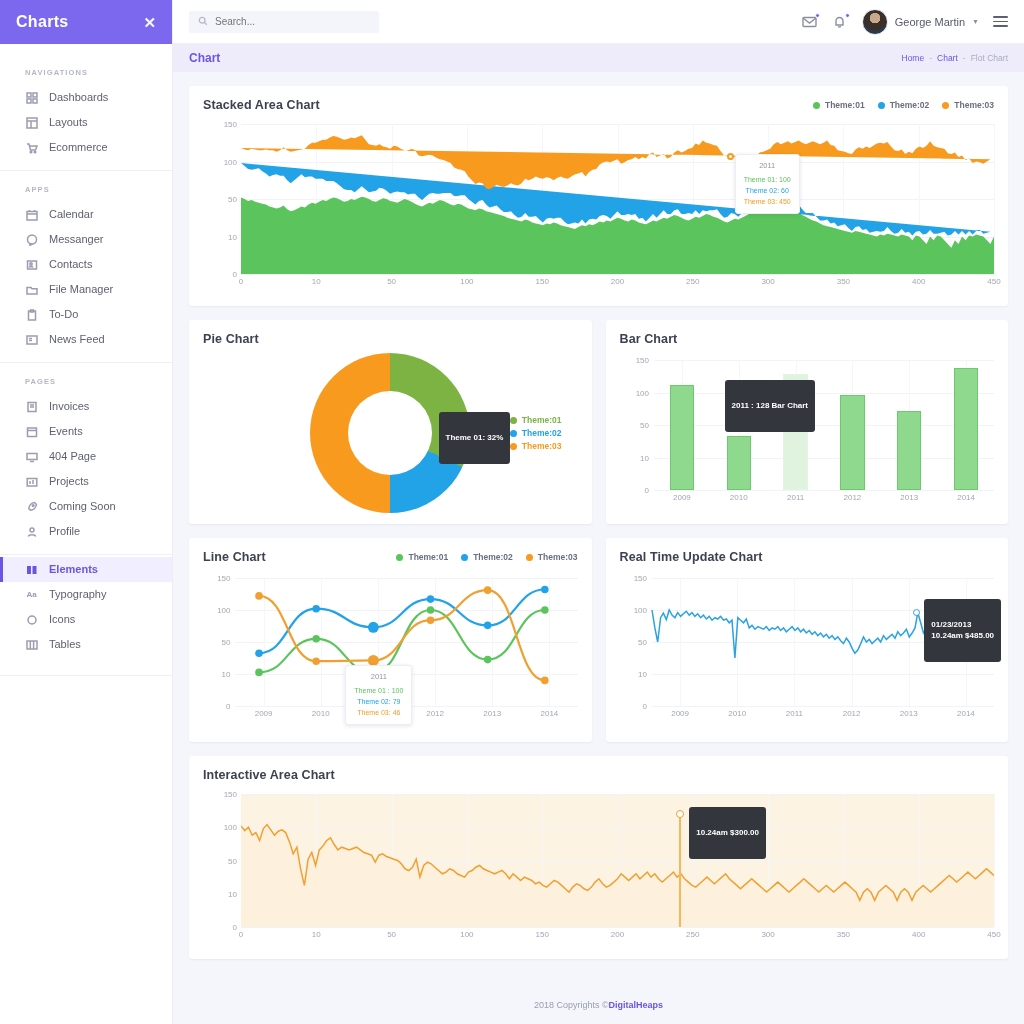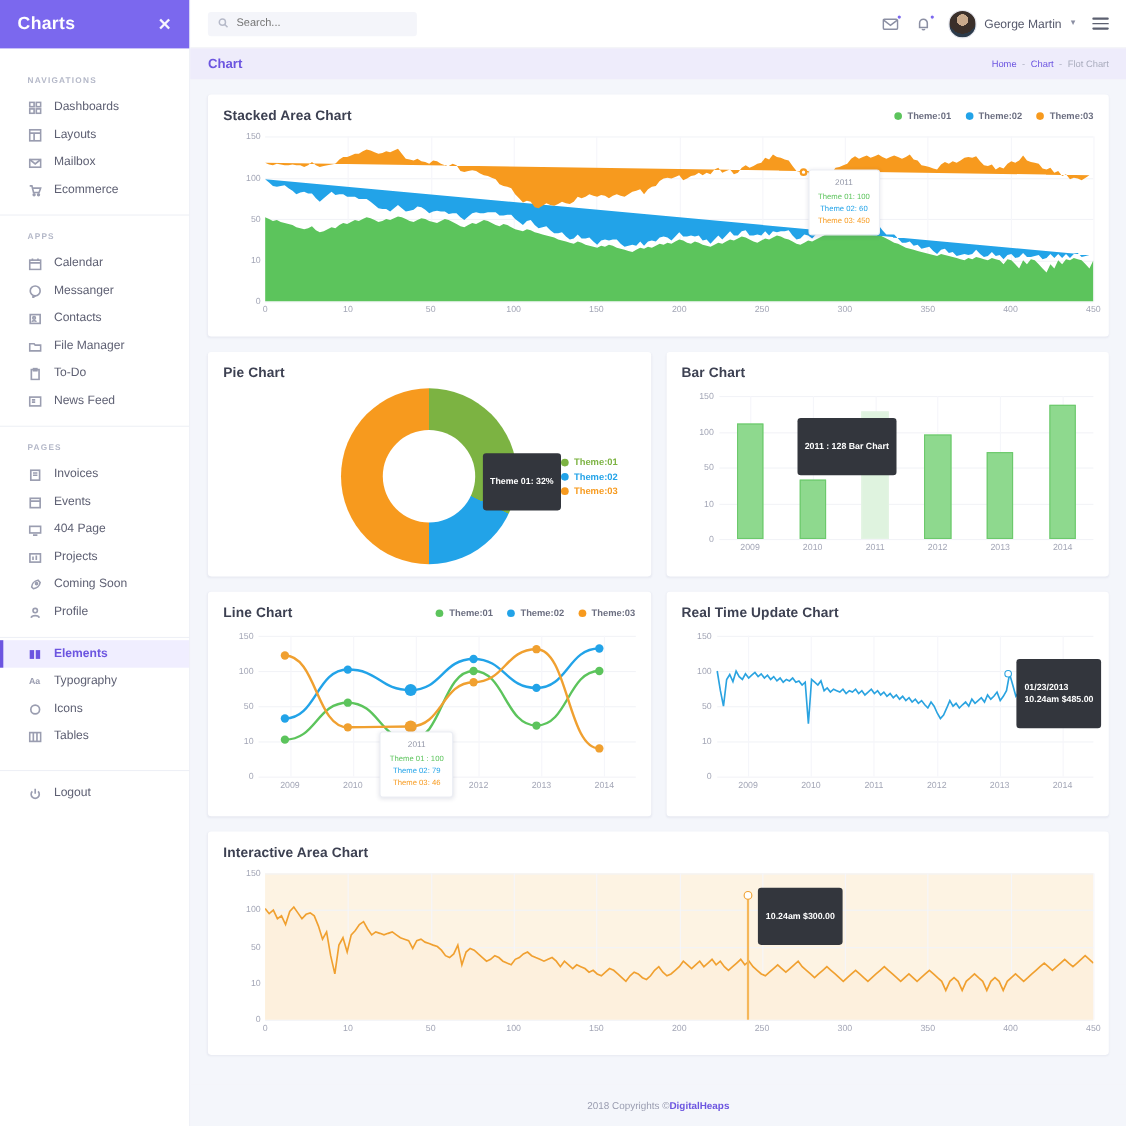--- a/index.html
+++ b/index.html
@@ -172,29 +172,20 @@
               <rect x="1" y="1" width="10" height="10"></rect>
               <line x1="1" y1="4" x2="11" y2="4"></line>
               <line x1="5" y1="4" x2="5" y2="11"></line>
             </svg>
           </span>
         <span>Layouts</span>
       </div>
       <div class="nav-item">
         <span class="ico">
             <svg viewBox="0 0 12 12">
-              <rect x="1" y="3" width="10" height="7"></rect>
-              <polyline points="1,3 6,7 11,3"></polyline>
-            </svg>
-          </span>
-        <span>Mailbox</span>
-      </div>
-      <div class="nav-item">
-        <span class="ico">
-            <svg viewBox="0 0 12 12">
               <path d="M1 2h2l1.5 6h5L11 4H3.5"></path>
               <circle cx="5" cy="10" r="0.8"></circle>
               <circle cx="9" cy="10" r="0.8"></circle>
             </svg>
           </span>
         <span>Ecommerce</span>
       </div>
 
       <div class="nav-divider"></div>
       <div class="nav-sec">APPS</div>
@@ -342,29 +333,20 @@
             <svg viewBox="0 0 12 12">
               <rect x="1" y="2" width="10" height="8"></rect>
               <line x1="4.3" y1="2" x2="4.3" y2="10"></line>
               <line x1="7.6" y1="2" x2="7.6" y2="10"></line>
             </svg>
           </span>
         <span>Tables</span>
       </div>
 
       <div class="nav-divider" style="margin-top:18px"></div>
-      <div class="nav-item" style="margin-top:8px">
-        <span class="ico">
-            <svg viewBox="0 0 12 12">
-              <path d="M3.4 3.4a3.7 3.7 0 1 0 5.2 0"></path>
-              <line x1="6" y1="1" x2="6" y2="5.5"></line>
-            </svg>
-          </span>
-        <span>Logout</span>
-      </div>
     </div>
   </aside>
 
   <div class="main">
 
     <div class="topbar">
       <div class="search-box">
         <span><svg viewBox="0 0 12 12">
               <circle cx="5" cy="5" r="3.4"></circle>
               <line x1="7.6" y1="7.6" x2="10.6" y2="10.6"></line>

